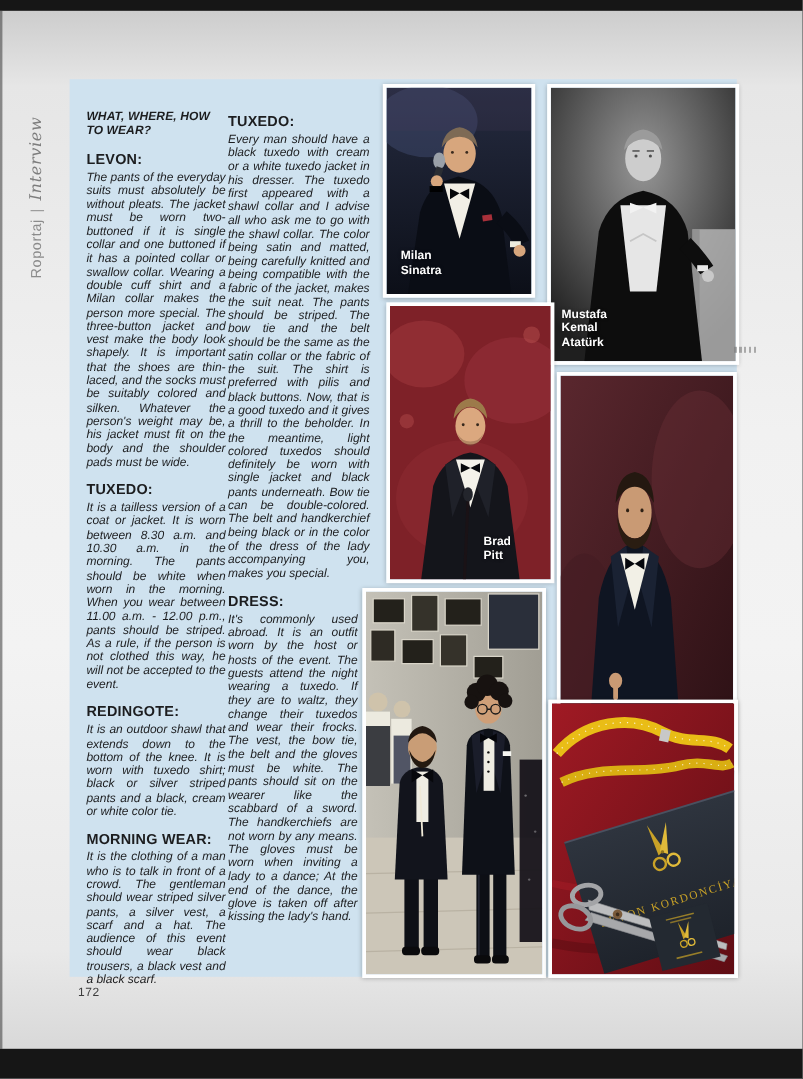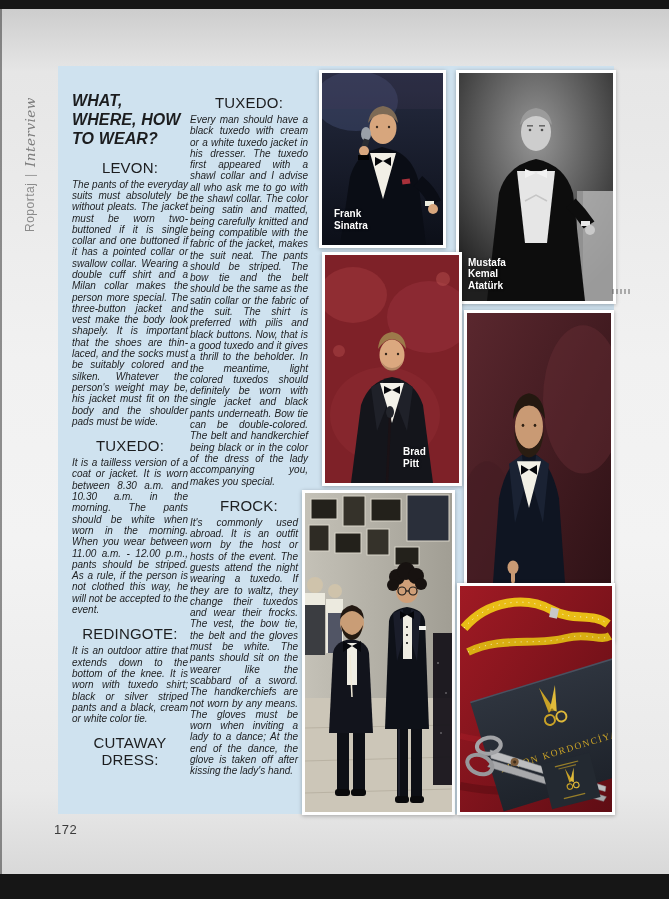--- a/index.html
+++ b/index.html
@@ -17,22 +17,22 @@
           color:#8b8b8b;font-size:12px;letter-spacing:.5px;display:flex;align-items:center;}
   #rubric .script{font-family:"DejaVu Serif",serif;font-style:italic;font-size:13.5px;color:#7d7d7d;}
   #rubric .sep{margin:6px 0;color:#9a9a9a;}
 
   
   #panel{position:absolute;left:58px;top:66px;width:556px;height:748px;background:#cfe2ef;}
 
   .col{position:absolute;color:#1c1d1f;}
   #col1{left:72px;top:92px;width:116px;}
   #col2{left:190px;top:92px;width:118px;}
-  .art-title{font-size:16px;font-weight:bold;font-style:italic;line-height:1.18;letter-spacing:.1px;margin:0 0 10px 0;}
-  .sec-head{font-size:15px;font-weight:normal;letter-spacing:.2px;margin:10px 0 3px 0;text-align:center;}
+  .art-title{font-size:10px;font-weight:bold;font-style:italic;line-height:1.18;letter-spacing:.1px;margin:0 0 10px 0;}
+  .sec-head{font-size:12px;font-weight:bold;letter-spacing:.2px;margin:10px 0 3px 0;}
   .sec-body{font-size:10px;font-style:italic;line-height:11.3px;text-align:justify;margin:0;}
   .narrow{margin-right:10px;}
 
   
   .photo{position:absolute;border:3px solid #ffffff;box-sizing:border-box;
          box-shadow:0 1px 4px rgba(0,0,0,.28);overflow:hidden;}
   .photo svg{display:block;width:100%;height:100%;}
   #photo-sinatra{left:319px;top:70px;width:127px;height:178px;}
   #photo-ataturk{left:456px;top:70px;width:160px;height:234px;}
   #photo-brad{left:322px;top:252px;width:140px;height:234px;}
@@ -40,21 +40,21 @@
   #photo-group{left:302px;top:490px;width:153px;height:325px;}
   #photo-levon{left:457px;top:583px;width:158px;height:232px;}
 
   .caption{position:absolute;color:#fff;font-weight:bold;font-size:10px;line-height:1.15;
            white-space:pre-line;text-shadow:0 0 3px rgba(0,0,0,.45);}
   #cap-sinatra{left:12px;bottom:14px;}
   #cap-ataturk{left:9px;bottom:10px;}
   #cap-brad{left:78px;bottom:14px;width:44px;text-align:left;}
   #cap-hugh{left:92px;bottom:10px;}
 
-  #page-number{position:absolute;left:54px;top:822px;font-size:13px;color:#3c3c3c;letter-spacing:.5px;}
+  #page-number{position:absolute;left:65px;top:822px;font-size:10px;color:#3c3c3c;letter-spacing:.5px;}
   #credit-mark{position:absolute;left:612px;top:289px;width:18px;height:5px;opacity:.45;
                background:repeating-linear-gradient(90deg,#555 0 2px,transparent 2px 4px);}
 </style>
 </head>
 <body>
 
 <div id="stage">
   <div id="top-bar" class="bar"></div>
   <div id="left-edge"></div>
 
@@ -66,28 +66,29 @@
 
   <div id="panel"></div>
 
   <div id="col1" class="col">
     <h1 class="art-title">WHAT, WHERE, HOW TO WEAR?</h1>
     <h2 class="sec-head">LEVON:</h2>
     <p class="sec-body">The pants of the everyday suits must absolutely be without pleats. The jacket must be worn two-buttoned if it is single collar and one buttoned if it has a pointed collar or swallow collar. Wearing a double cuff shirt and a Milan collar makes the person more special. The three-button jacket and vest make the body look shapely. It is important that the shoes are thin-laced, and the socks must be suitably colored and silken. Whatever the person's weight may be, his jacket must fit on the body and the shoulder pads must be wide.</p>
     <h2 class="sec-head">TUXEDO:</h2>
     <p class="sec-body">It is a tailless version of a coat or jacket. It is worn between 8.30 a.m. and 10.30 a.m. in the morning. The pants should be white when worn in the morning. When you wear between 11.00 a.m. - 12.00 p.m., pants should be striped. As a rule, if the person is not clothed this way, he will not be accepted to the event.</p>
     <h2 class="sec-head">REDINGOTE:</h2>
-    <p class="sec-body">It is an outdoor attire that extends down to the bottom of the knee. It is worn with tuxedo shirt; black or silver striped pants and a black, cream or white color tie.</p>
-    <h2 class="sec-head">CUTAWAY DRESS:</h2>
+    <p class="sec-body">It is an outdoor shawl that extends down to the bottom of the knee. It is worn with tuxedo shirt; black or silver striped pants and a black, cream or white color tie.</p>
+    <h2 class="sec-head">MORNING WEAR:</h2>
+    <p class="sec-body">It is the clothing of a man who is to talk in front of a crowd. The gentleman should wear striped silver pants, a silver vest, a scarf and a hat. The audience of this event should wear black trousers, a black vest and a black scarf.</p>
   </div>
 
   <div id="col2" class="col">
     <h2 class="sec-head" style="margin-top:2px">TUXEDO:</h2>
     <p class="sec-body">Every man should have a black tuxedo with cream or a white tuxedo jacket in his dresser. The tuxedo first appeared with a shawl collar and I advise all who ask me to go with the shawl collar. The color being satin and matted, being carefully knitted and being compatible with the fabric of the jacket, makes the suit neat. The pants should be striped. The bow tie and the belt should be the same as the satin collar or the fabric of the suit. The shirt is preferred with pilis and black buttons. Now, that is a good tuxedo and it gives a thrill to the beholder. In the meantime, light colored tuxedos should definitely be worn with single jacket and black pants underneath. Bow tie can be double-colored. The belt and handkerchief being black or in the color of the dress of the lady accompanying you, makes you special.</p>
-    <h2 class="sec-head">FROCK:</h2>
+    <h2 class="sec-head">DRESS:</h2>
     <p class="sec-body narrow">It's commonly used abroad. It is an outfit worn by the host or hosts of the event. The guests attend the night wearing a tuxedo. If they are to waltz, they change their tuxedos and wear their frocks. The vest, the bow tie, the belt and the gloves must be white. The pants should sit on the wearer like the scabbard of a sword. The handkerchiefs are not worn by any means. The gloves must be worn when inviting a lady to a dance; At the end of the dance, the glove is taken off after kissing the lady's hand.</p>
   </div>
 
   <div class="photo" id="photo-sinatra">
     <svg viewBox="0 0 121 172" preserveAspectRatio="none">
       <defs>
         <linearGradient id="gSin" x1="0" y1="0" x2="0" y2="1">
           <stop offset="0" stop-color="#252b40"></stop>
             <stop offset="1" stop-color="#0c0f18"></stop>
         </linearGradient>
@@ -107,21 +108,21 @@
       <g>
         <ellipse cx="44" cy="61" rx="5" ry="7" fill="#9aa0a8"></ellipse>
         <rect x="39" y="66" width="6" height="18" fill="#2a2d33" transform="rotate(18 42 75)"></rect>
         <circle cx="42" cy="78" r="5" fill="#d7a67d"></circle>
         <rect x="36" y="82" width="11" height="5" fill="#ececе4" opacity=".95"></rect>
       </g>
       <path d="M96 108 Q108 118 113 130" stroke="#0a0d15" stroke-width="13" fill="none"></path>
       <rect x="103" y="128" width="9" height="5" fill="#ececdf"></rect>
       <circle cx="111" cy="136" r="5" fill="#d7a67d"></circle>
     </svg>
-    <div class="caption" id="cap-sinatra">Frank
+    <div class="caption" id="cap-sinatra">Milan
 Sinatra</div>
   </div>
 
   <div class="photo" id="photo-ataturk">
     <svg viewBox="0 0 154 228" preserveAspectRatio="none">
       <defs>
         <radialGradient id="gAta" cx="50%" cy="28%" r="75%">
           <stop offset="0" stop-color="#969696"></stop>
             <stop offset=".55" stop-color="#555"></stop>
             <stop offset="1" stop-color="#1f1f1f"></stop>

